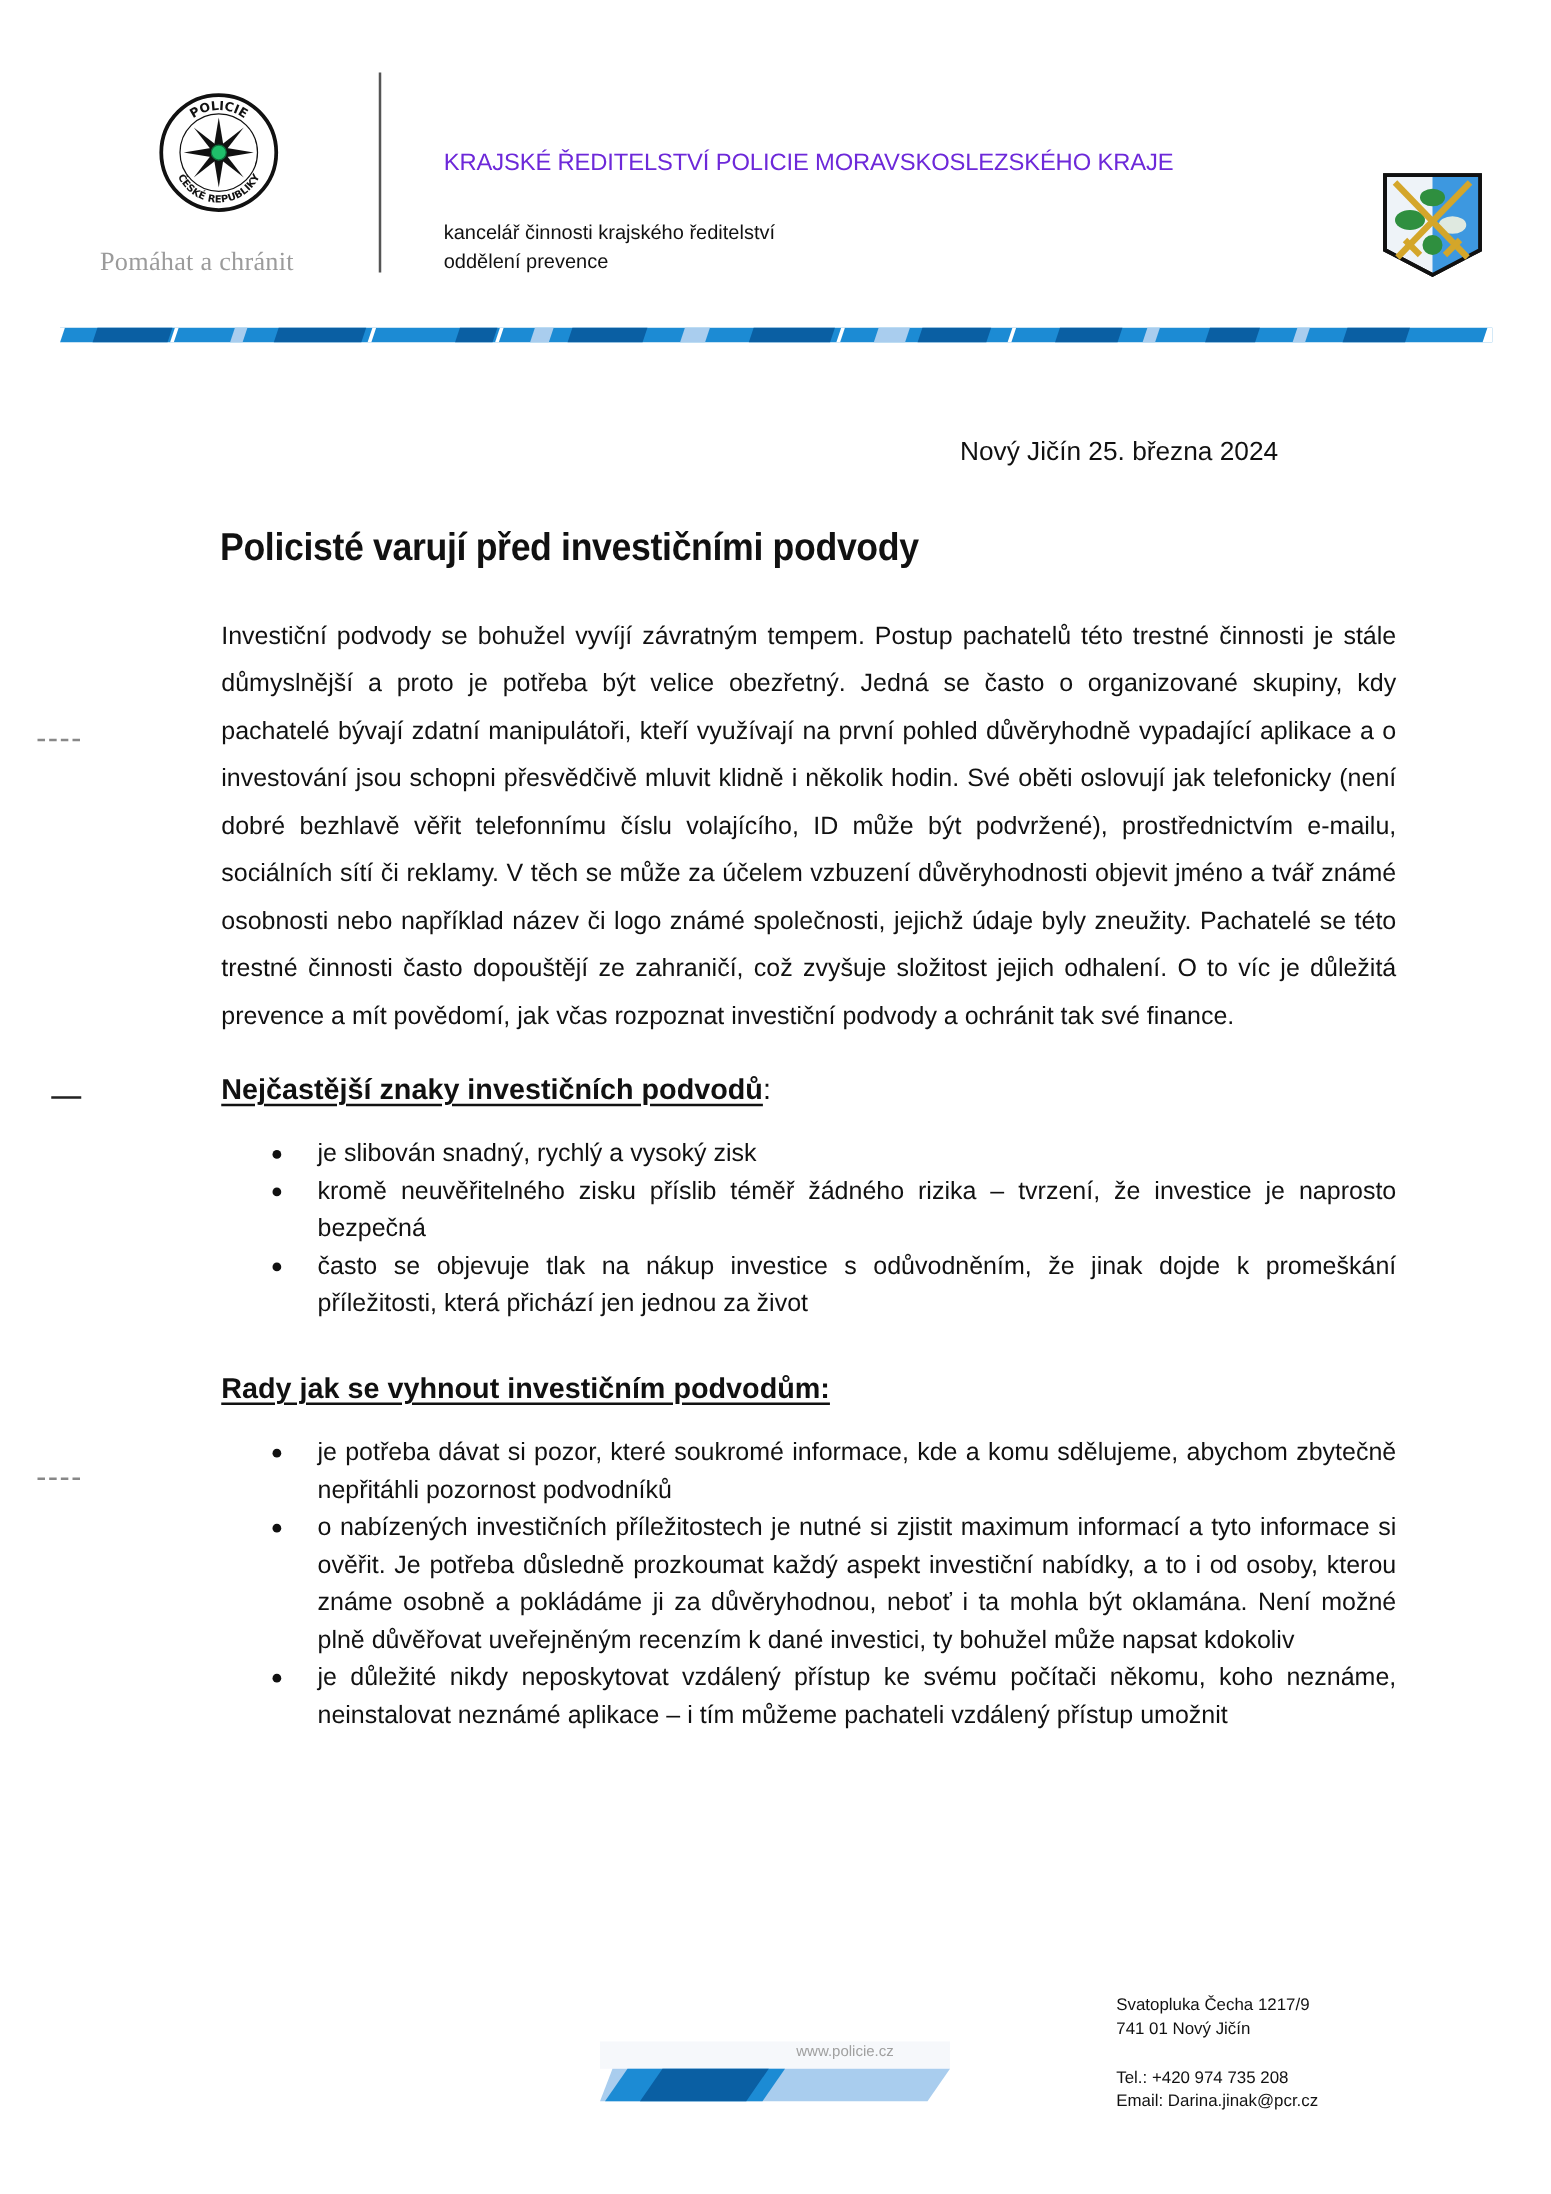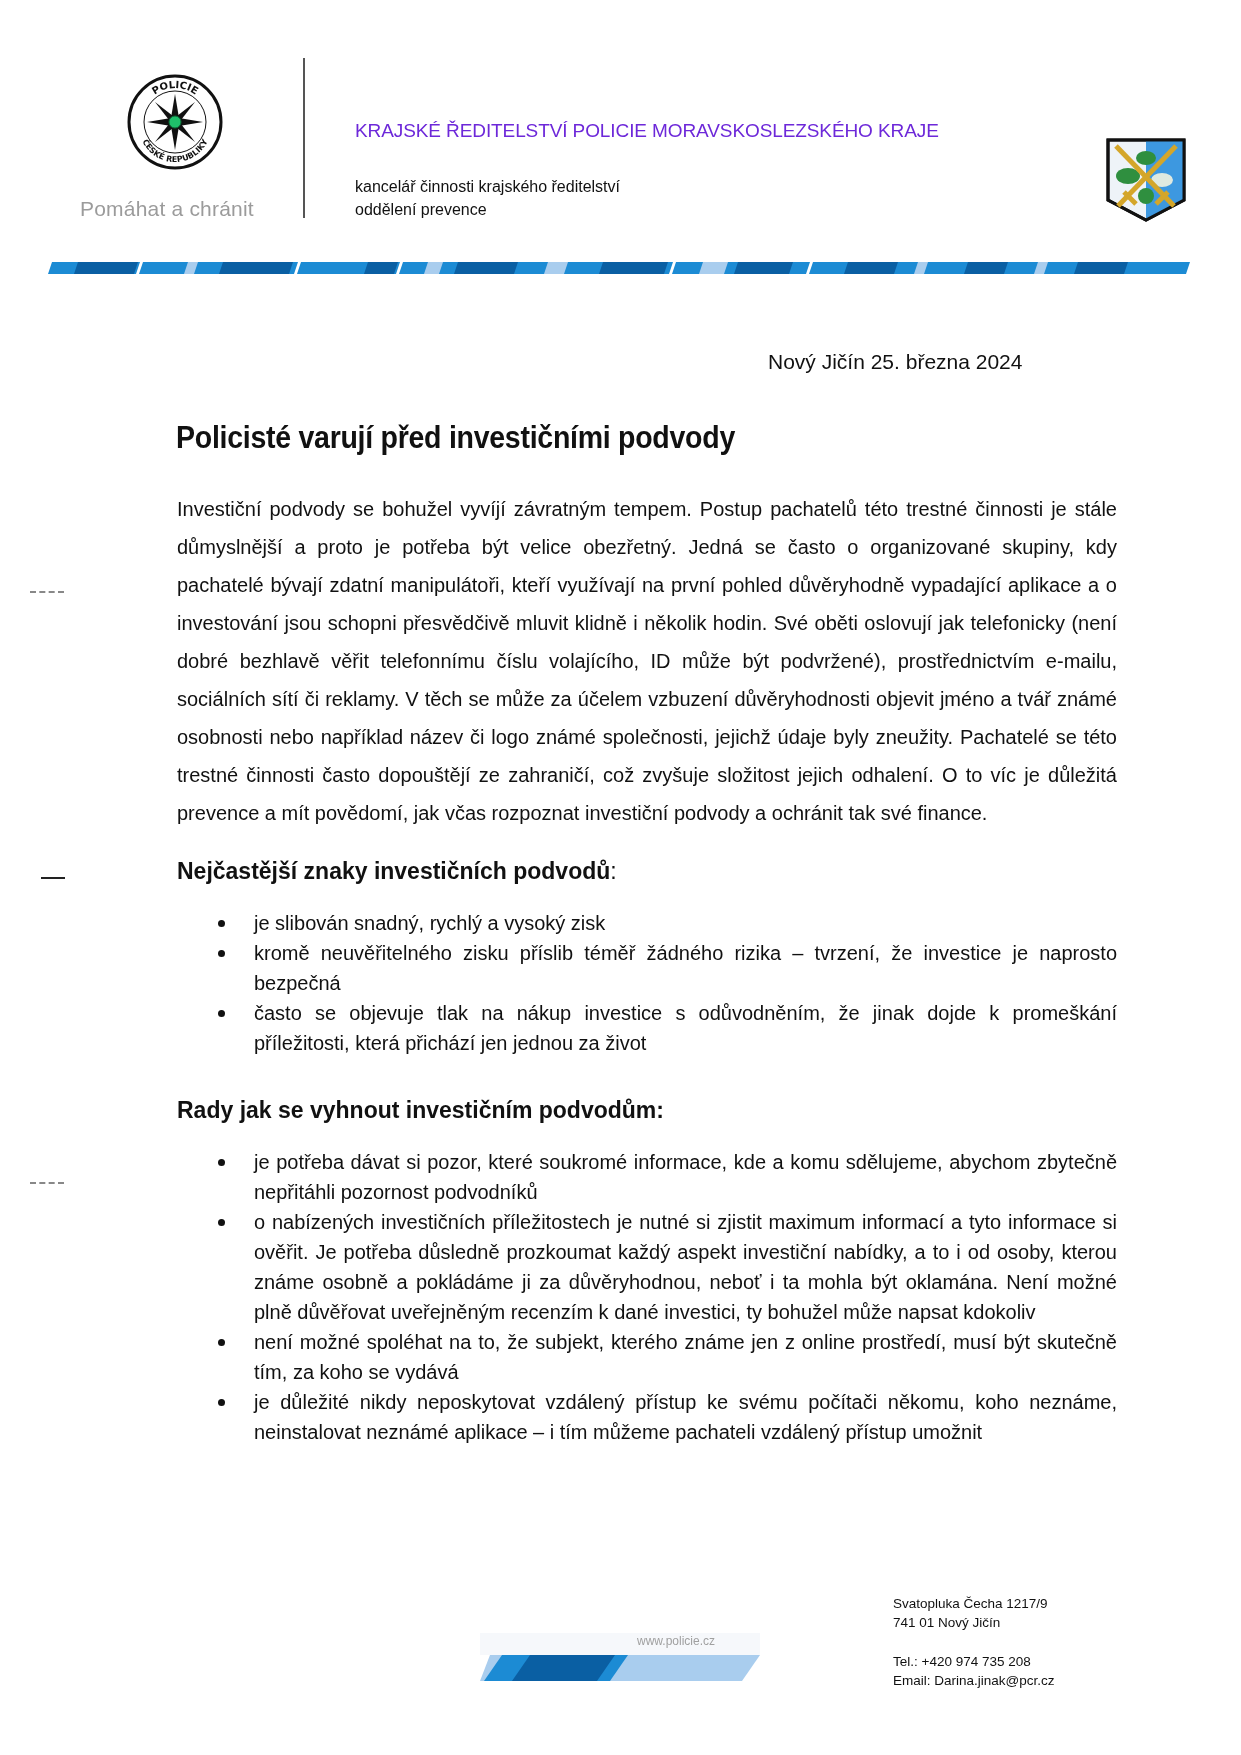--- a/index.html
+++ b/index.html
@@ -2,37 +2,37 @@
 <html><head>
 <meta charset="utf-8">
 <style>
   html, body { margin: 0; padding: 0; background: #ffffff; }
   body { width: 1241px; height: 1755px; position: relative; overflow: hidden; color: #111; }
   .abs { position: absolute; }
   .sans { font-family: "Liberation Sans", sans-serif; }
 
   
   #logo { left: 125px; top: 72px; width: 100px; height: 100px; }
-  #motto { left: 80px; top: 197px; font-size: 21px; color: #9b9b9b; font-family: Liberation Sans, sans-serif; letter-spacing: 0.2px; }
+  #motto { left: 80px; top: 197px; font-size: 21px; color: #9b9b9b; font-family: Liberation Serif, serif; letter-spacing: 0.2px; }
   #vline { left: 303px; top: 58px; width: 2px; height: 160px; background: #555; }
   #org-title { left: 355px; top: 120px; font-size: 19px; color: #6d28d9; letter-spacing: -0.1px; }
   #org-dept { left: 355px; top: 175px; font-size: 16px; line-height: 23px; color: #111; }
   #crest { left: 1102px; top: 136px; width: 88px; height: 88px; }
   #stripe { left: 48px; top: 262px; width: 1146px; height: 12px; }
 
   #date { left: 768px; top: 350px; font-size: 21px; color: #111; }
 
   #title { left: 176px; top: 420px; font-size: 31px; font-weight: bold; font-family: "Liberation Sans", sans-serif; transform: scaleX(0.92); transform-origin: left top; letter-spacing: -0.3px; }
 
   .para { left: 177px; width: 940px; font-size: 20px; line-height: 38px; text-align: justify; font-family: "Liberation Sans", sans-serif; transform-origin: left top; }
   #intro { top: 490px; }
   .para p { margin: 0; }
 
   .heading { left: 177px; font-size: 23px; font-weight: bold; font-family: "Liberation Sans", sans-serif; }
-  .heading .u { text-underline-offset: 4px; text-decoration-thickness: 2px; }
+  .heading .u { text-decoration: underline; text-underline-offset: 4px; text-decoration-thickness: 2px; }
   .heading .colon { font-weight: normal; }
   #h-signs { top: 858px; }
   #h-tips { top: 1097px; text-align: right; }
 
   ul.blist { list-style: none; margin: 0; padding: 0; }
   ul.blist li { position: relative; padding-left: 74px; font-size: 20px; line-height: 30px; text-align: justify; }
   ul.blist li .bullet { position: absolute; left: 38px; top: 12px; width: 7px; height: 7px; border-radius: 50%; background: #111; }
   #list-signs { left: 180px; top: 908px; width: 937px; }
   #list-tips { left: 180px; top: 1147px; width: 937px; }
 
@@ -152,21 +152,20 @@
   <li><span class="bullet"></span><span>často se objevuje tlak na nákup investice s odůvodněním, že jinak dojde k promeškání příležitosti, která přichází jen jednou za život</span></li>
 </ul>
 
 <div id="h-tips" class="abs heading">
   <span class="u">Rady jak se vyhnout investičním podvodům:</span>
 </div>
 
 <ul id="list-tips" class="abs blist sans">
   <li><span class="bullet"></span><span>je potřeba dávat si pozor, které soukromé informace, kde a komu sdělujeme, abychom zbytečně nepřitáhli pozornost podvodníků</span></li>
   <li><span class="bullet"></span><span>o nabízených investičních příležitostech je nutné si zjistit maximum informací a tyto informace si ověřit. Je potřeba důsledně prozkoumat každý aspekt investiční nabídky, a to i od osoby, kterou známe osobně a pokládáme ji za důvěryhodnou, neboť i ta mohla být oklamána. Není možné plně důvěřovat uveřejněným recenzím k dané investici, ty bohužel může napsat kdokoliv</span></li>
-  <li><span class="bullet"></span><span>není možné spoléhat na to, že subjekt, kterého známe jen z online prostředí, musí být skutečně tím, za koho se vydává</span></li>
   <li><span class="bullet"></span><span>je důležité nikdy neposkytovat vzdálený přístup ke svému počítači někomu, koho neznáme, neinstalovat neznámé aplikace – i tím můžeme pachateli vzdálený přístup umožnit</span></li>
 </ul>
 
 <svg id="footer-bar" class="abs" viewBox="0 0 280 56" preserveAspectRatio="none">
   <rect x="0" y="0" width="280" height="22" fill="#f6f8fb"></rect>
   <polygon points="10,22 280,22 262,48 0,48" fill="#a9cdee"></polygon>
   <polygon points="22,22 148,22 130,48 4,48" fill="#1c8bd4"></polygon>
   <polygon points="50,22 135,22 117,48 32,48" fill="#0a5fa3"></polygon>
 </svg>
 <div id="footer-web" class="abs sans">www.policie.cz</div>

